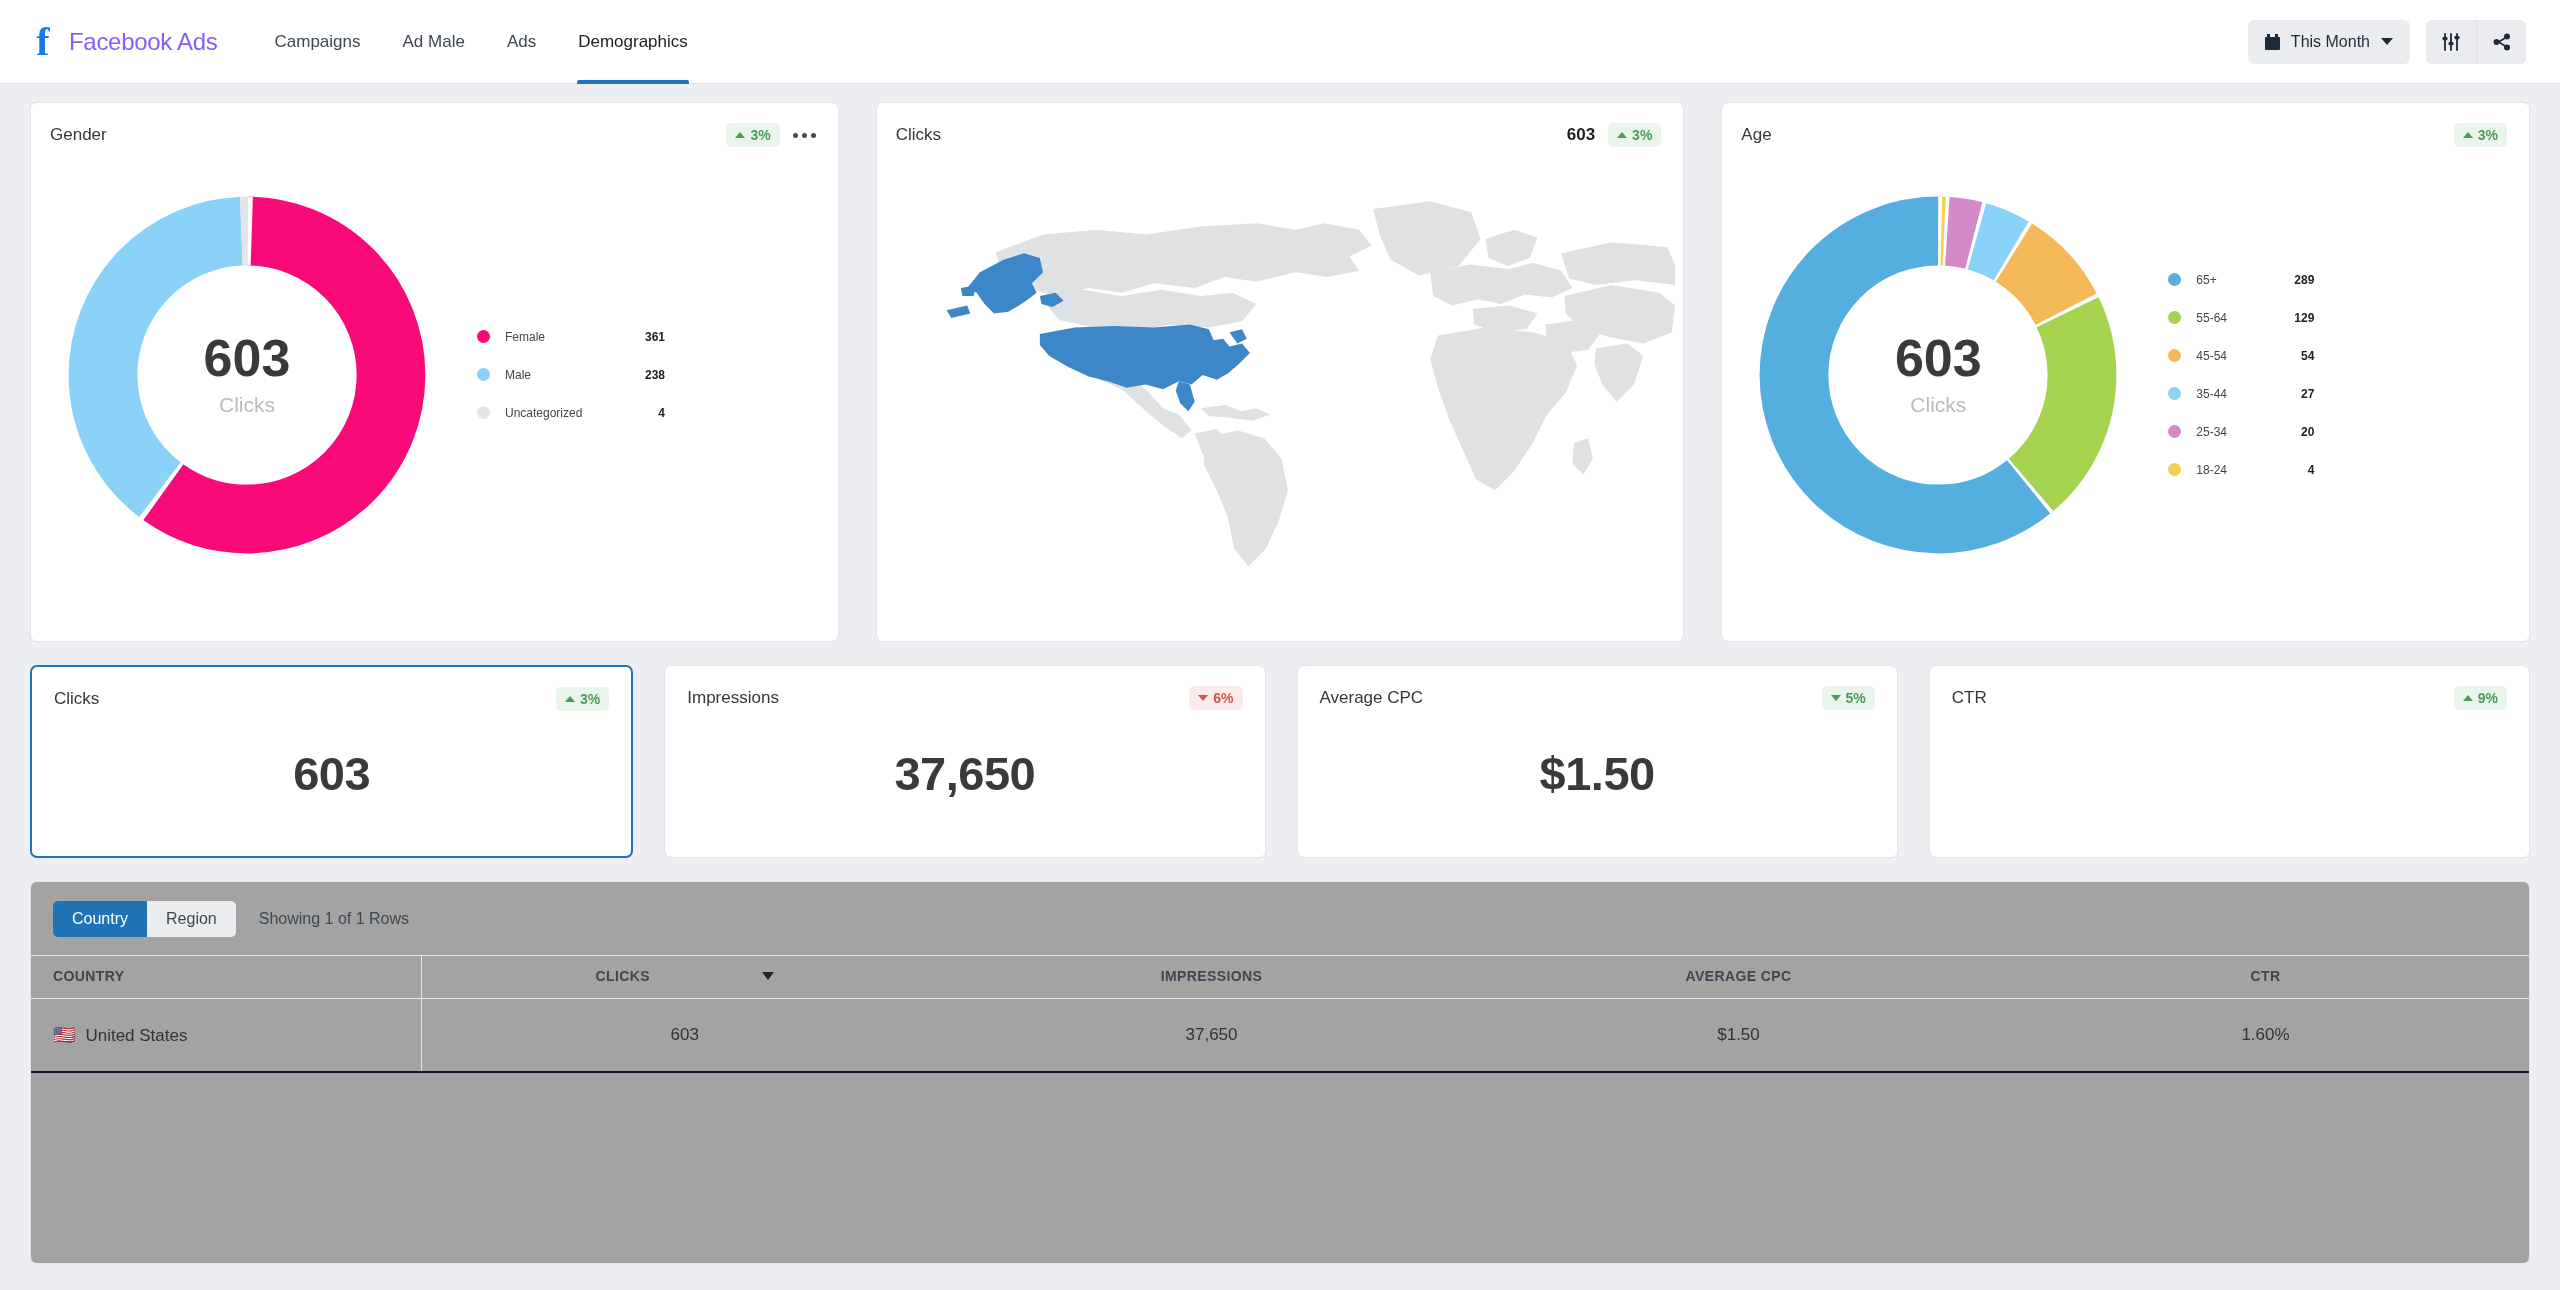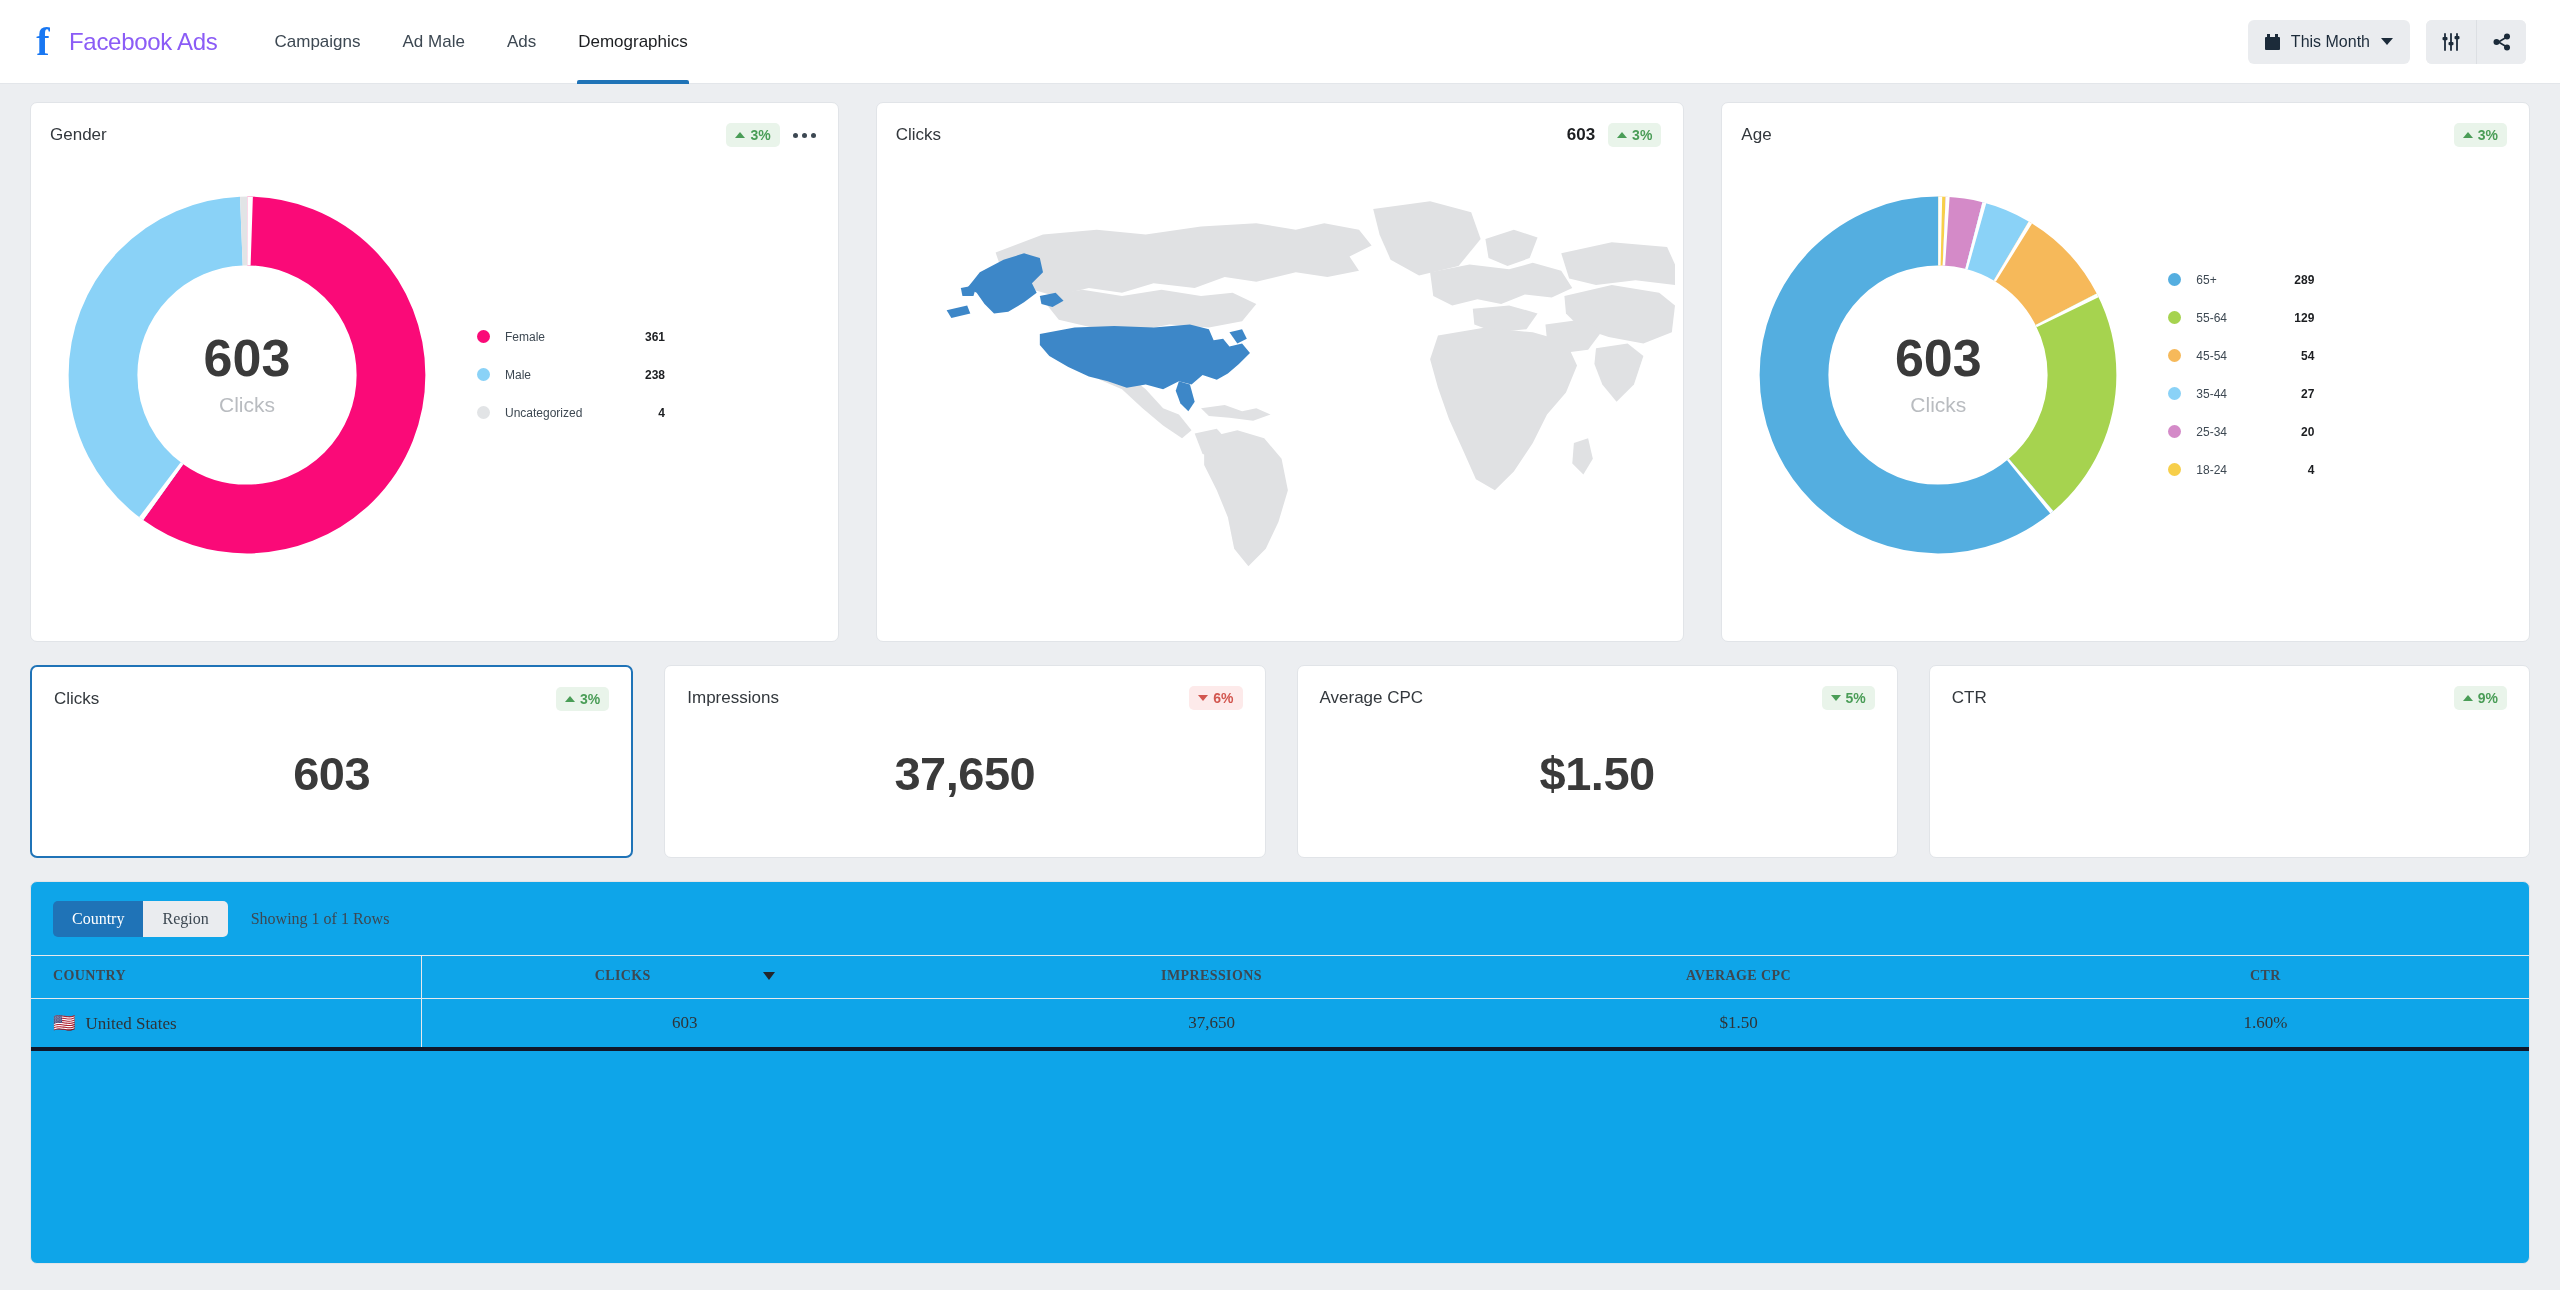--- a/index.html
+++ b/index.html
@@ -148,22 +148,22 @@
   .kpi-head { display: flex; align-items: center; }
   .kpi-title { font-size: 17px; color: #33383d; }
   .kpi-value {
     flex: 1; display: flex; align-items: center; justify-content: center;
     font-size: 47px; font-weight: 700; color: #3a3a3a; letter-spacing: -0.5px;
   }
   .kpi-value .suffix { font-size: 31px; font-weight: 700; align-self: flex-start; margin-top: 6px; }
 
   
   .table-card {
-    margin-top: 23px; background: #0ea5e9; border: 1px solid #e1e4e8;
-    border-radius: 7px; height: 383px; overflow: hidden; font-family: Liberation Serif, serif;
+    margin-top: 23px; background: #a3a3a3; border: 1px solid #e1e4e8;
+    border-radius: 7px; height: 383px; overflow: hidden;
   }
   .table-toolbar { display: flex; align-items: center; padding: 19px 22px 18px 22px; }
   .seg { display: flex; border-radius: 5px; overflow: hidden; }
   .seg-btn {
     font-size: 16px; padding: 9px 19px; cursor: pointer; border: none;
     background: #eaecef; color: #3d4852; font-family: inherit;
   }
   .seg-btn.active { background: #1f73b7; color: #fff; }
   .showing { font-size: 16px; color: #3d4852; margin-left: 23px; }
   table { width: 100%; border-collapse: collapse; table-layout: fixed; }
@@ -173,22 +173,22 @@
     border-top: 1px solid #e6e9ec;
   }
   th.col-country { text-align: left; padding-left: 22px; width: 390px; }
   th.col-clicks { border-left: 1px solid #e6e9ec; }
   .th-clicks-inner { display: flex; align-items: center; justify-content: center; gap: 112px; }
   .sort-caret {
     width: 0; height: 0; border-left: 6px solid transparent;
     border-right: 6px solid transparent; border-top: 8px solid #23262a;
   }
   tbody td {
-    font-size: 17px; color: #2f3438; padding: 13px 0;
-    border-bottom: 4px solid #0f172a; text-align: center;
+    font-size: 17px; color: #2f3438; padding: 25px 0;
+    border-bottom: 2px solid #0f172a; text-align: center;
   }
   td.col-country { text-align: left; padding-left: 22px; }
   td.col-clicks { border-left: 1px solid #e6e9ec; }
   .flag { margin-right: 10px; font-size: 18px; }
 </style>
 </head>
 <body>
 
 <div class="topnav">
   <div class="brand">

